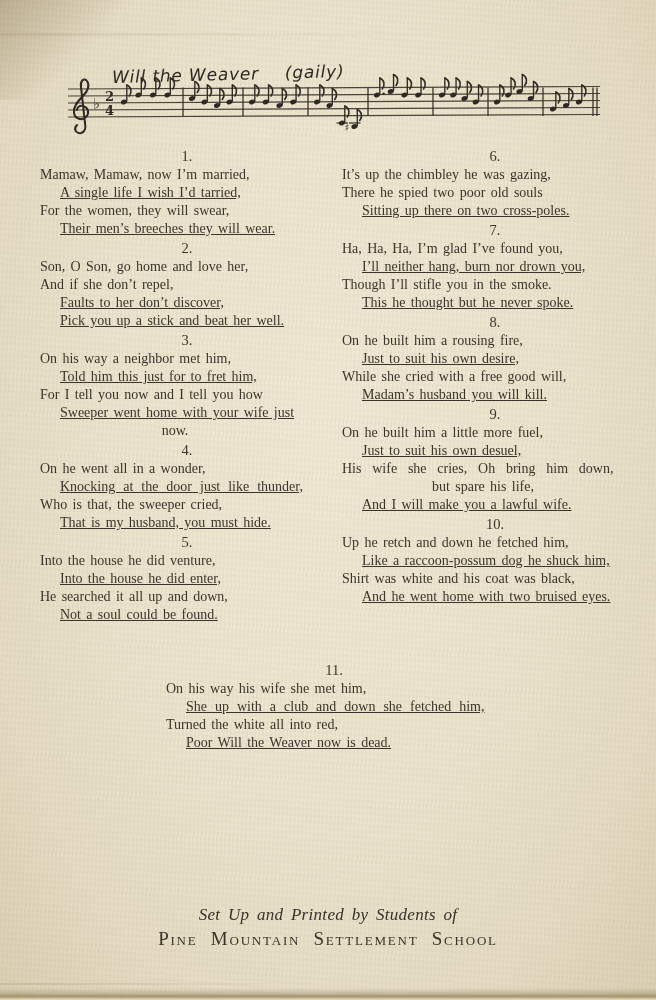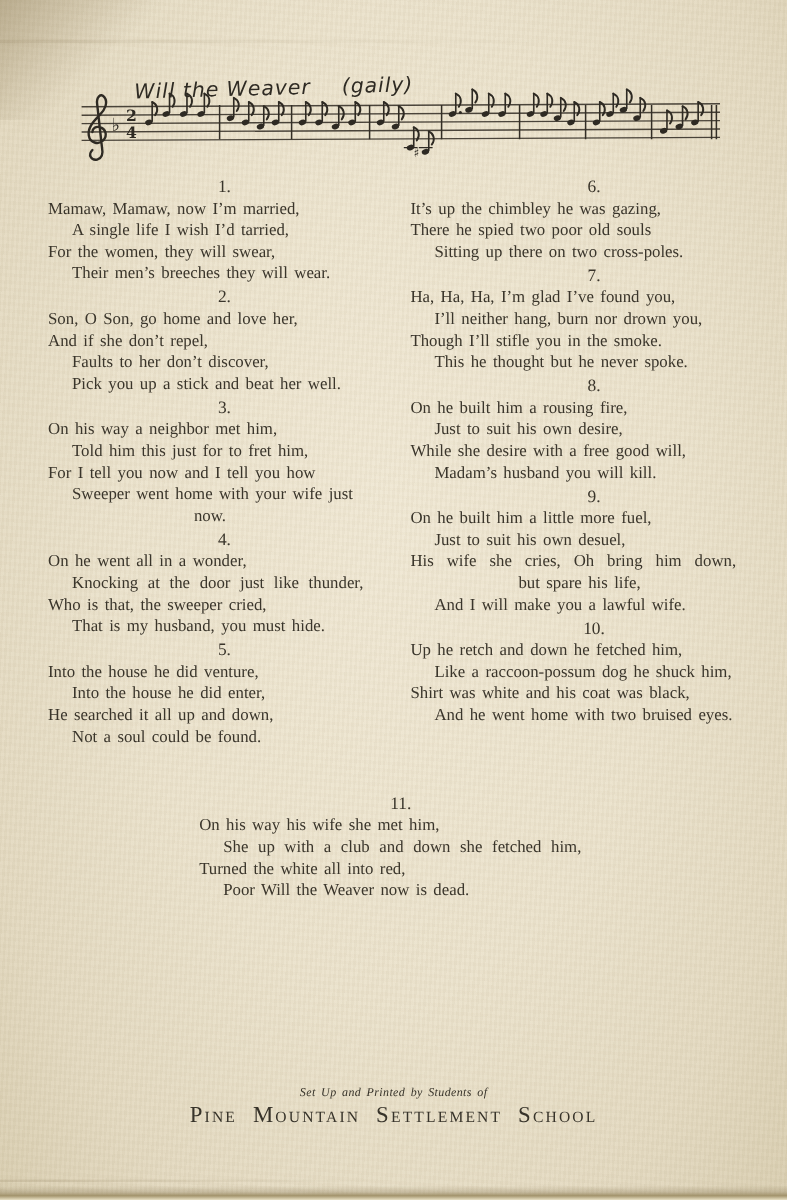--- a/index.html
+++ b/index.html
@@ -54,29 +54,29 @@
   .staff-svg .keysig{ font-size:15px; }
   .staff-svg .acc   { font-size:10px; }
 
   
   .col { position:absolute; top:146px; }
   .col-left  { left:40px;  width:294px; }
   .col-right { left:342px; width:306px; }
   .verse-center { position:absolute; left:166px; top:660px; width:336px; }
   .vnum  { text-align:center; font-size:14.5px; line-height:20px; height:20px; }
   .vline { font-size:14px; line-height:18px; word-spacing:0.13em; white-space:nowrap; }
-  .vline.indent { padding-left:20px; }
+  .vline.indent { padding-left:20px;text-decoration:underline; }
   .vline.right  { text-align:center; padding-right:24px; white-space:normal; }
   .vline.ws1 { word-spacing:0.32em; }
   .vline.ws2 { word-spacing:0.52em; }
 
   
   .footer { position:absolute; left:0; top:905px; width:100%; text-align:center; }
   .footer-italic {
-    font-style:italic; font-size:10px; letter-spacing:0.3px; word-spacing:0.18em; color:#37332a;
+    font-style:italic; font-size:17px; letter-spacing:0.3px; word-spacing:0.18em; color:#37332a;
   }
   .footer-caps {
     margin-top:3px; font-variant:small-caps; font-size:19px;
     letter-spacing:1.8px; word-spacing:0.35em; color:#37332a;
   }
 </style>
 </head>
 <body>
 
 <div class="page">
@@ -254,21 +254,21 @@
         <div class="vnum">7.</div>
         <div class="vline flush">Ha, Ha, Ha, I’m glad I’ve found you,</div>
         <div class="vline indent">I’ll neither hang, burn nor drown you,</div>
         <div class="vline flush">Though I’ll stifle you in the smoke.</div>
         <div class="vline indent">This he thought but he never spoke.</div>
       </div>
       <div>
         <div class="vnum">8.</div>
         <div class="vline flush">On he built him a rousing fire,</div>
         <div class="vline indent">Just to suit his own desire,</div>
-        <div class="vline flush">While she desire with a free good will,</div>
+        <div class="vline flush">While she cried with a free good will,</div>
         <div class="vline indent">Madam’s husband you will kill.</div>
       </div>
       <div>
         <div class="vnum">9.</div>
         <div class="vline flush">On he built him a little more fuel,</div>
         <div class="vline indent">Just to suit his own desuel,</div>
         <div class="vline flush ws2">His wife she cries, Oh bring him down,</div>
         <div class="vline right">but spare his life,</div>
         <div class="vline indent">And I will make you a lawful wife.</div>
       </div>

